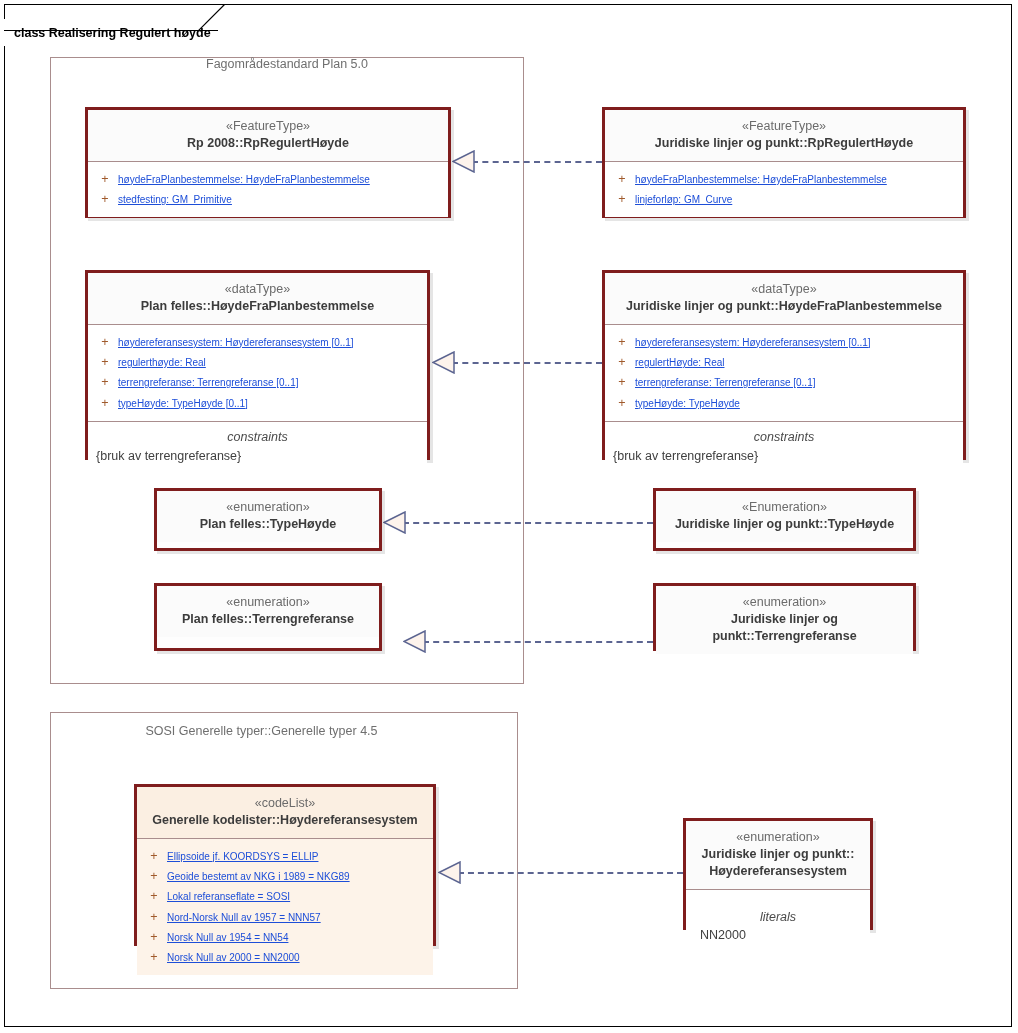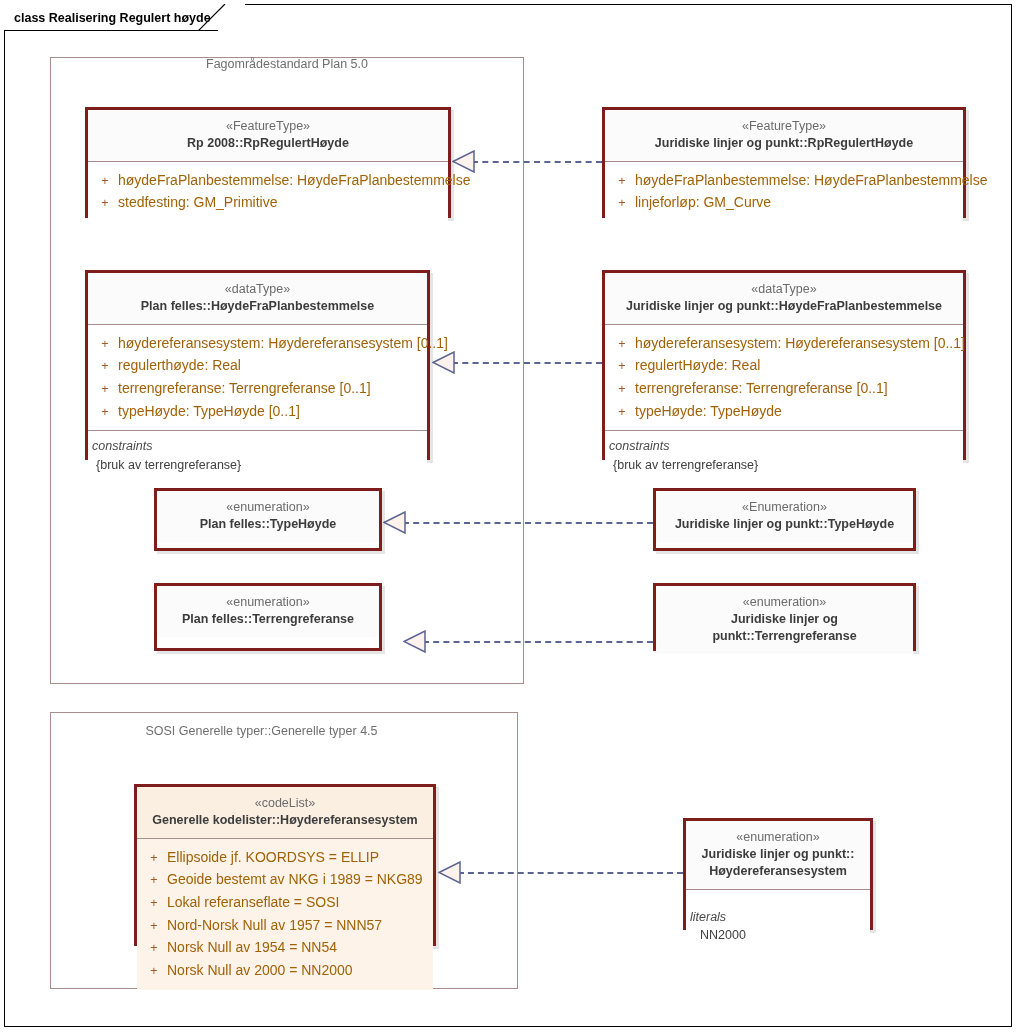--- a/index.html
+++ b/index.html
@@ -24,21 +24,21 @@
     left: 4px;
     top: 4px;
     width: 1008px;
     height: 1023px;
     border: 1px solid #000000;
     box-sizing: border-box;
   }
   .frame-tab {
     position: absolute;
     left: 4px;
-    top: 4px;
+    top: 19px;
     height: 27px;
     box-sizing: border-box;
     background: #ffffff;
     border-right: none;
     display: flex;
     align-items: center;
     padding: 0 34px 0 10px;
     font-size: 12.5px;
     font-weight: bold;
     color: #000000;
@@ -123,24 +123,26 @@
     white-space: nowrap;
   }
   .attr .vis {
     width: 26px;
     flex: 0 0 26px;
     text-align: center;
     color: #a05a2c;
     font-size: 12.5px;
   }
   .attr .atext {
-    color: #a16207;
-    font-size: 14px;
+    color: #1d4ed8;
+    font-size: 10px;
+    text-decoration: underline;
   }
   .comp-label {
+    text-align: center;
     font-style: italic;
     font-size: 12.5px;
     color: #4a4a4a;
     line-height: 1.5;
   }
   .comp-body {
     padding-left: 4px;
     font-size: 12.5px;
     color: #3f3f3f;
     line-height: 1.55;

